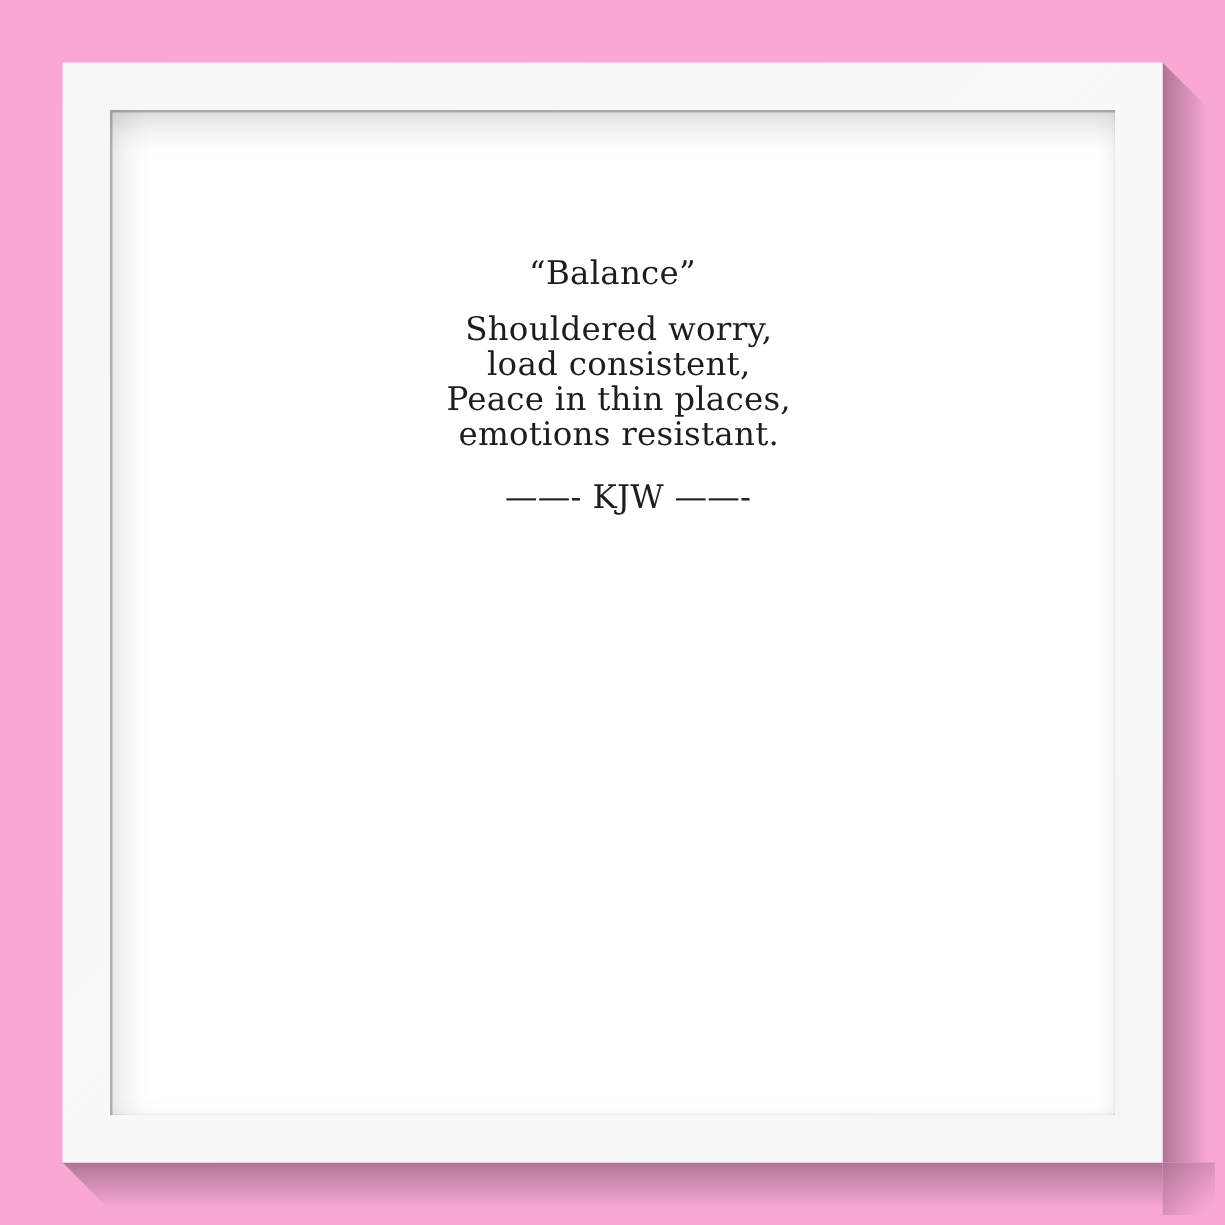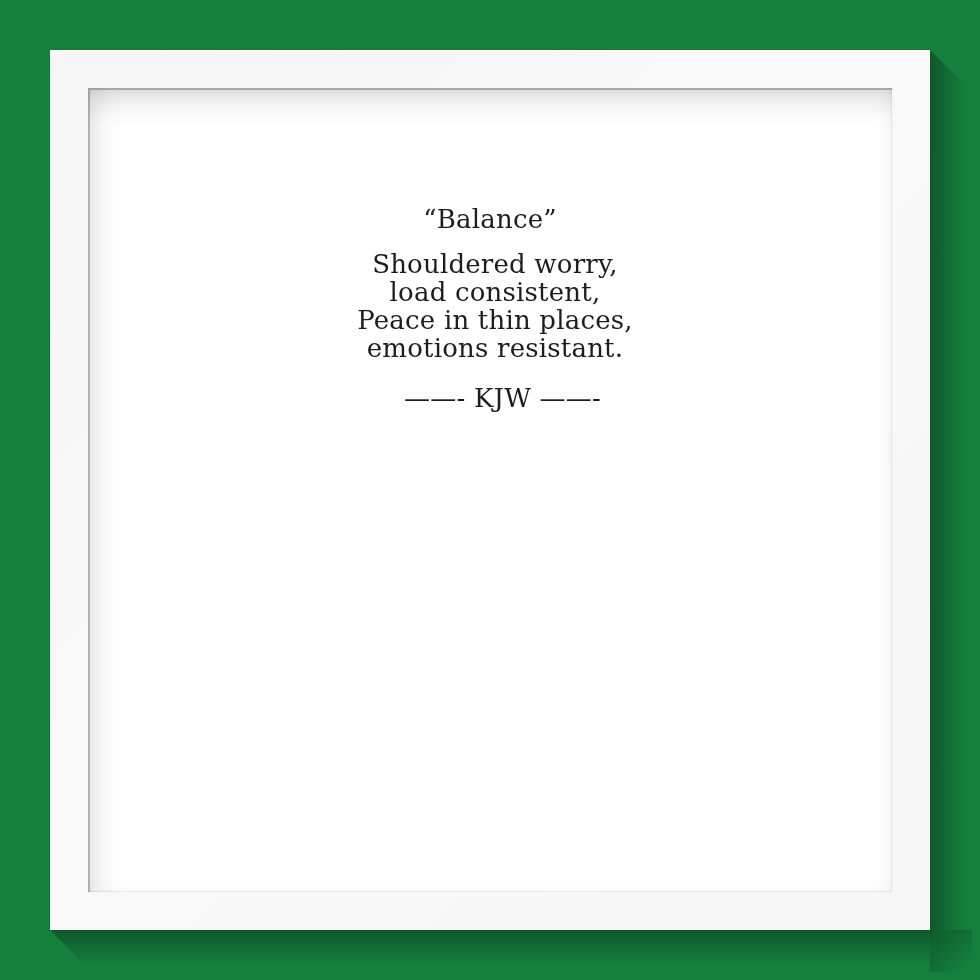--- a/index.html
+++ b/index.html
@@ -4,21 +4,21 @@
 <style>
   html, body {
     margin: 0;
     padding: 0;
     background: #ffffff;
   }
   .page {
     position: relative;
     width: 980px;
     height: 980px;
-    background: #15803d;
+    background: #f9a8d4;
     overflow: hidden;
     font-family: "DejaVu Serif", serif;
   }
 
   
   .shadow-right {
     position: absolute;
     left: 930px;
     top: 50px;
     width: 42px;

